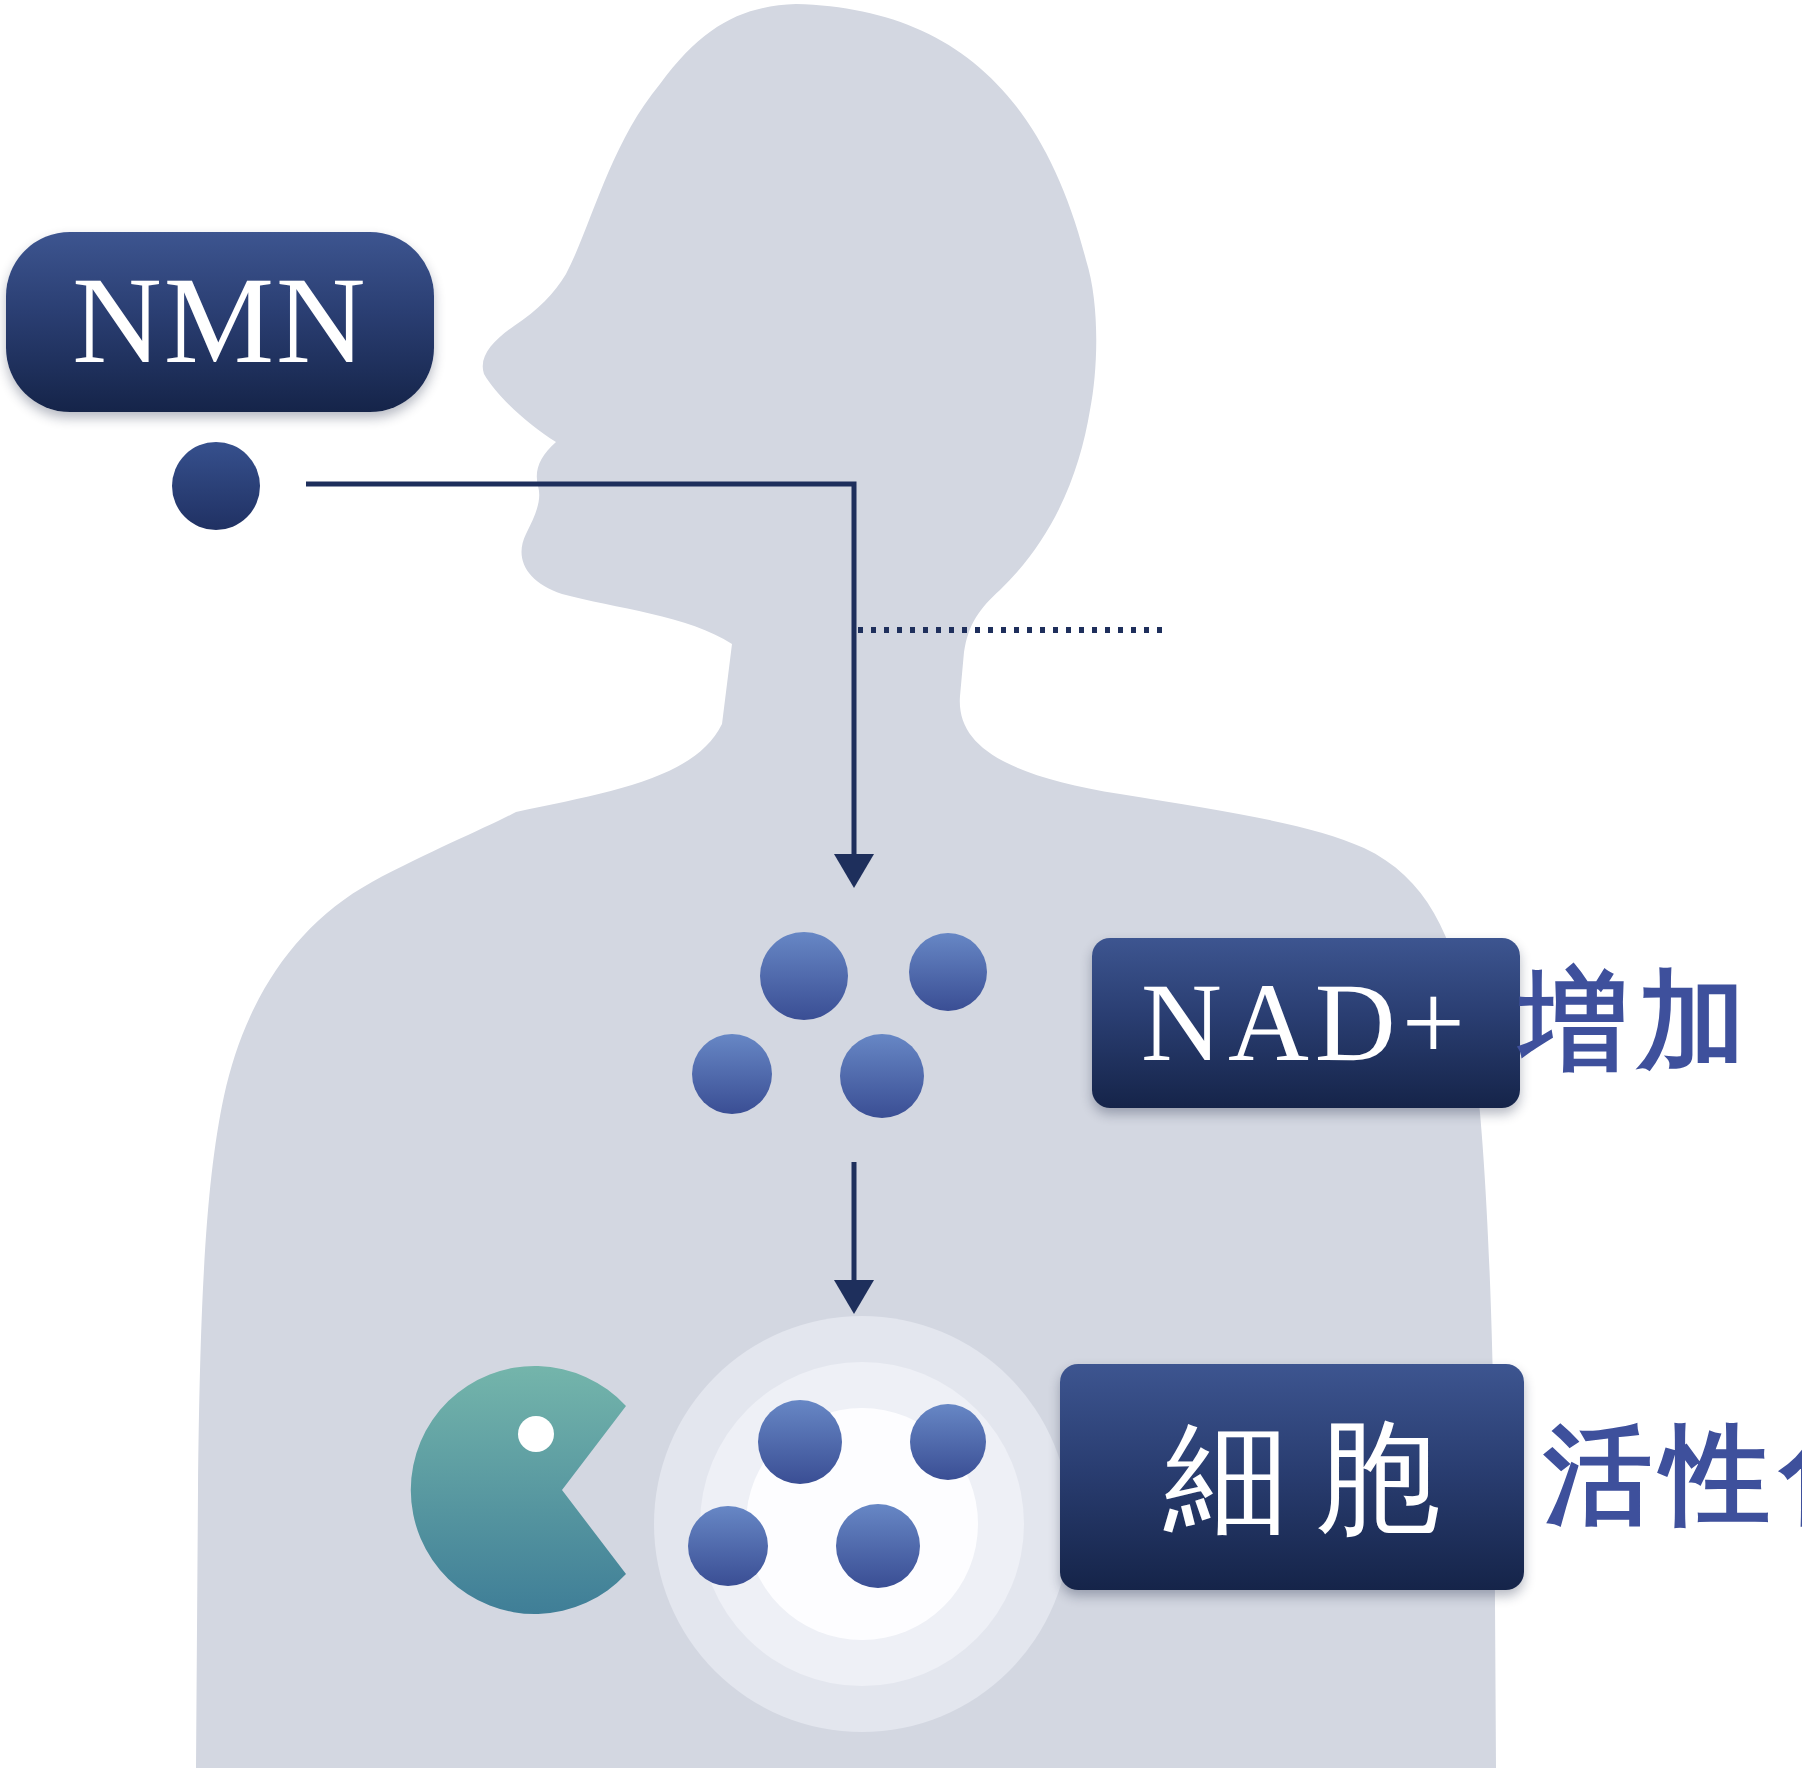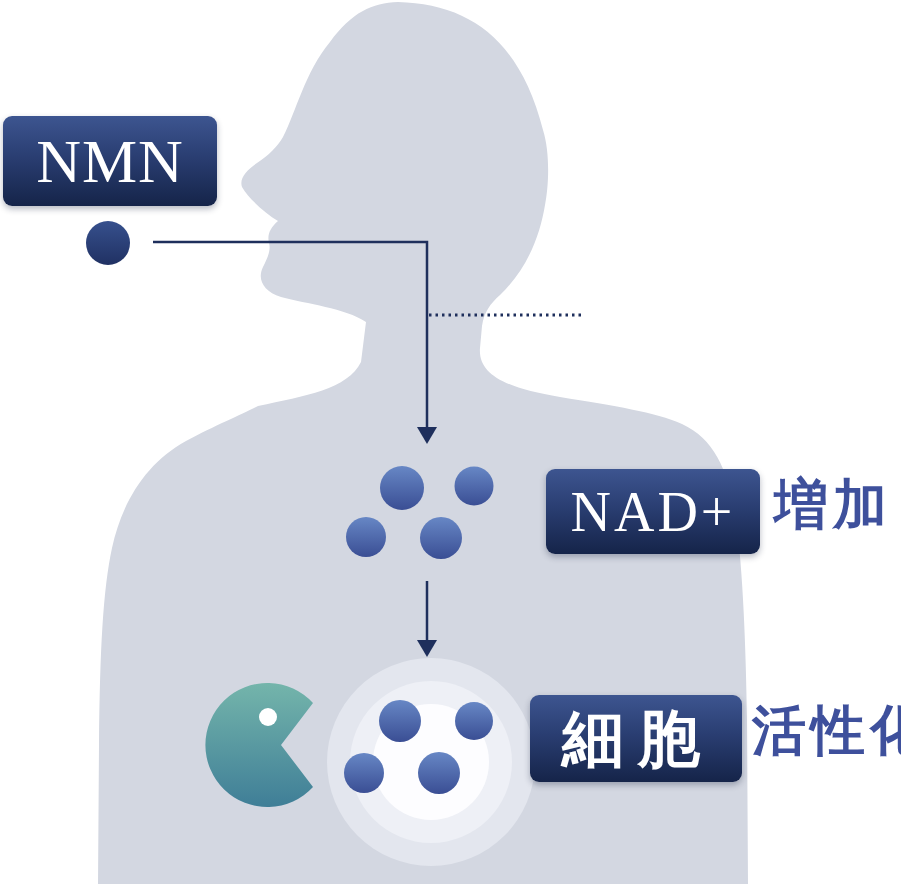--- a/index.html
+++ b/index.html
@@ -9,30 +9,30 @@
   svg.canvas{position:absolute;left:0;top:0;}
 
   .label-box{
     background:linear-gradient(180deg,#3d5590 0%,#2a3e72 45%,#152449 100%);
     border-radius:9px;
     box-shadow:0 3px 6px rgba(15,25,55,.30);
     display:flex;align-items:center;justify-content:center;
     color:#ffffff;
   }
   .nmn-box{position:absolute;left:3px;top:116px;width:214px;height:90px;
-    font-size:62px;letter-spacing:1px;}
-  .label-row{position:absolute;display:flex;}
+    font-size:62px;letter-spacing:1px;border-radius:32px;}
+  .label-row{position:absolute;display:flex;align-items:center;}
   .nad-row{left:546px;top:469px;height:85px;}
   .nad-box{width:214px;height:85px;font-size:56px;letter-spacing:3px;}
   .cell-row{left:530px;top:695px;height:87px;}
-  .cell-box{width:208px;height:87px;font-size:62px;letter-spacing:14px;
-    padding-left:4px;font-weight:bold;}
+  .cell-box{width:208px;height:113px;font-size:62px;letter-spacing:14px;
+    padding-left:24px;}
   .suffix{color:#3e509c;font-weight:bold;font-size:54px;letter-spacing:5px;
     white-space:nowrap;}
-  .nad-suffix{margin-left:14px;}
+  .nad-suffix{}
   .cell-suffix{margin-left:10px;}
 
   .note{position:absolute;left:605px;top:240px;color:#1c2e5a;font-weight:bold;
     font-size:48px;line-height:66px;white-space:nowrap;}
 </style>
 </head>
 <body>
 
 <div class="stage">
 

